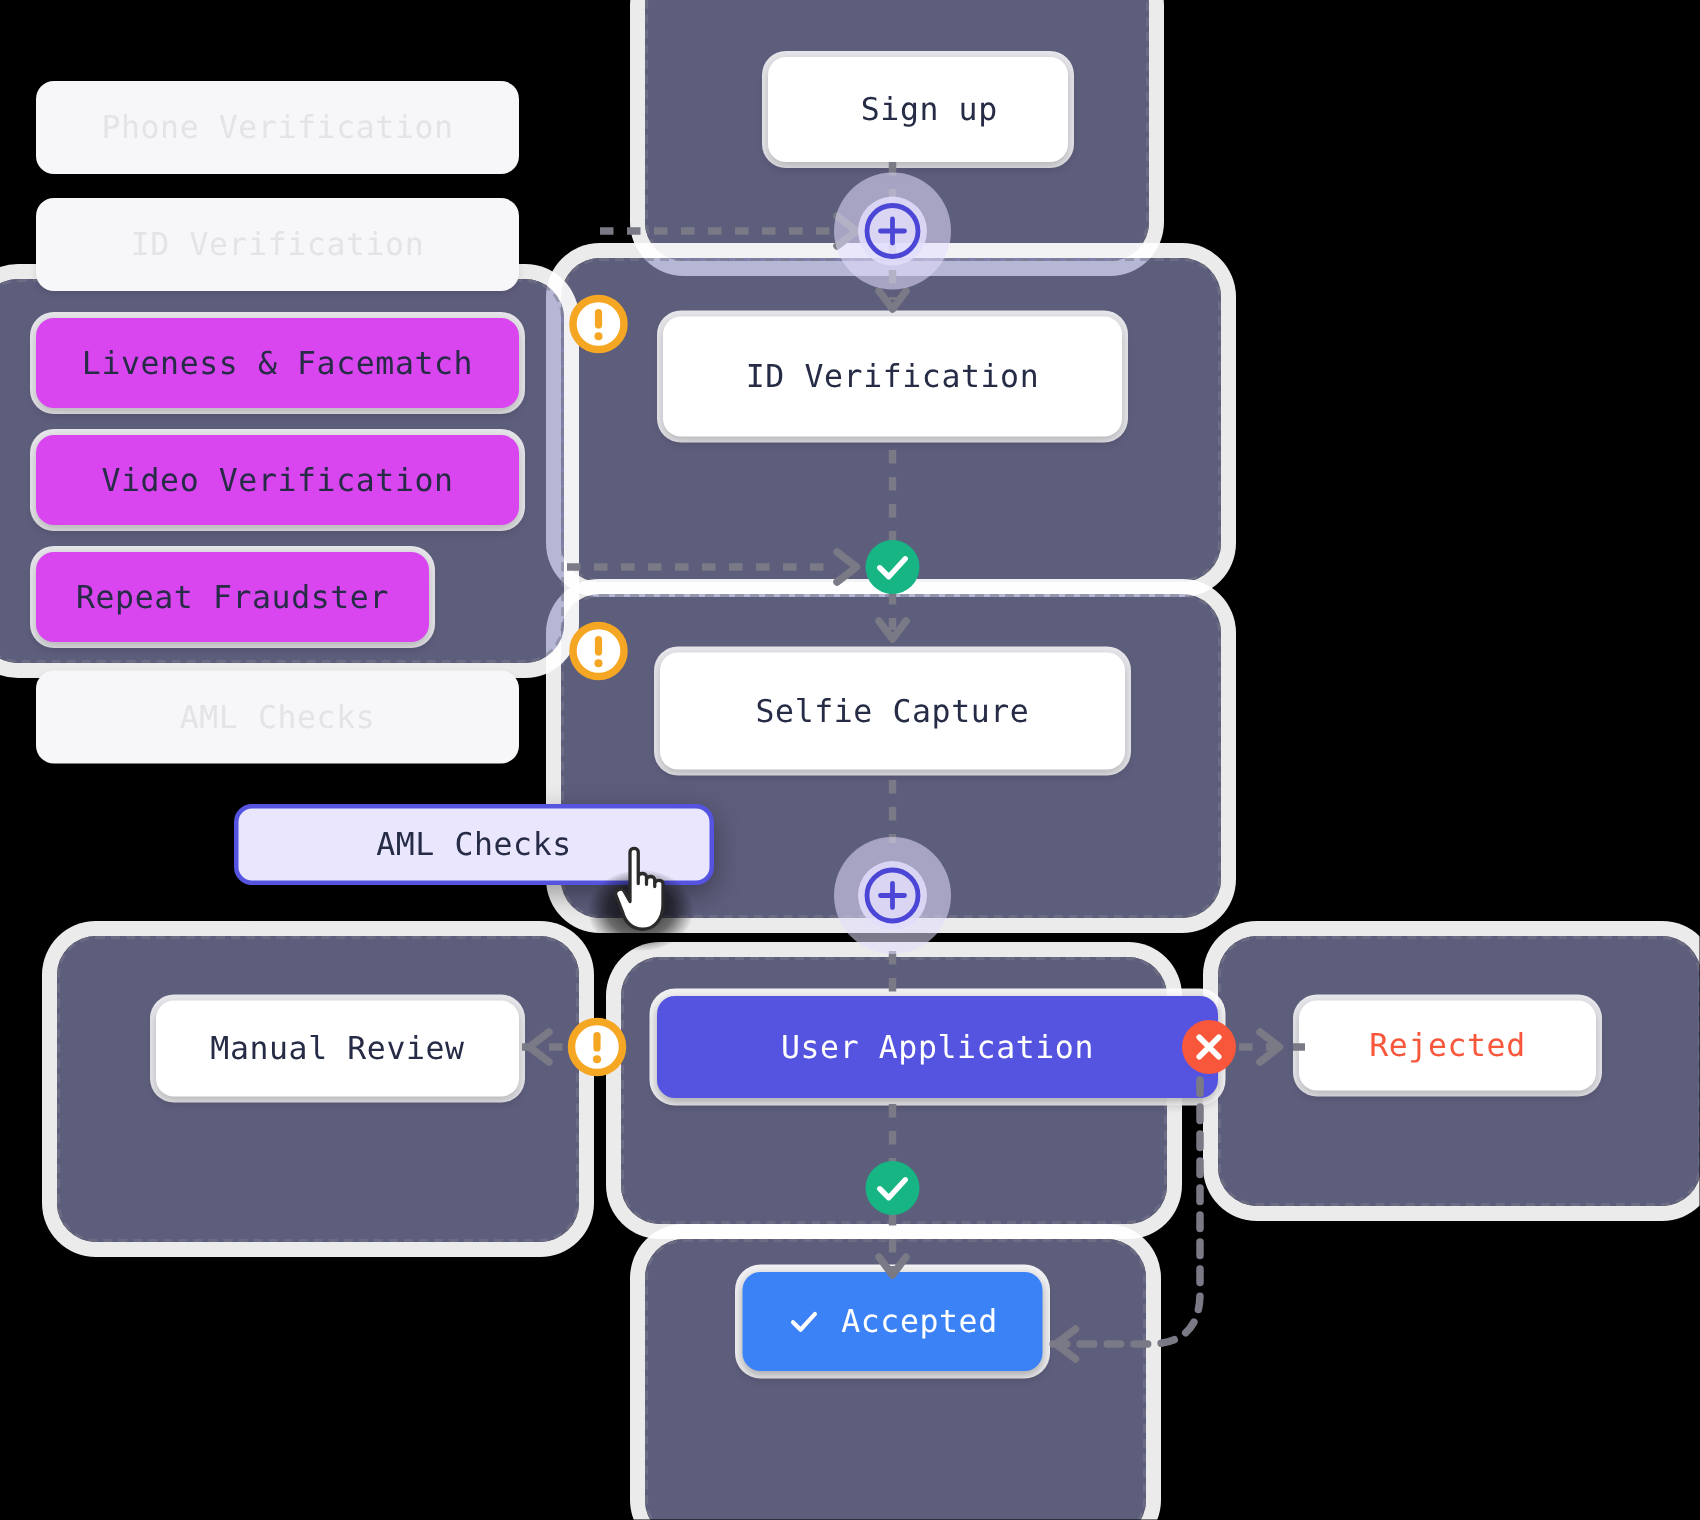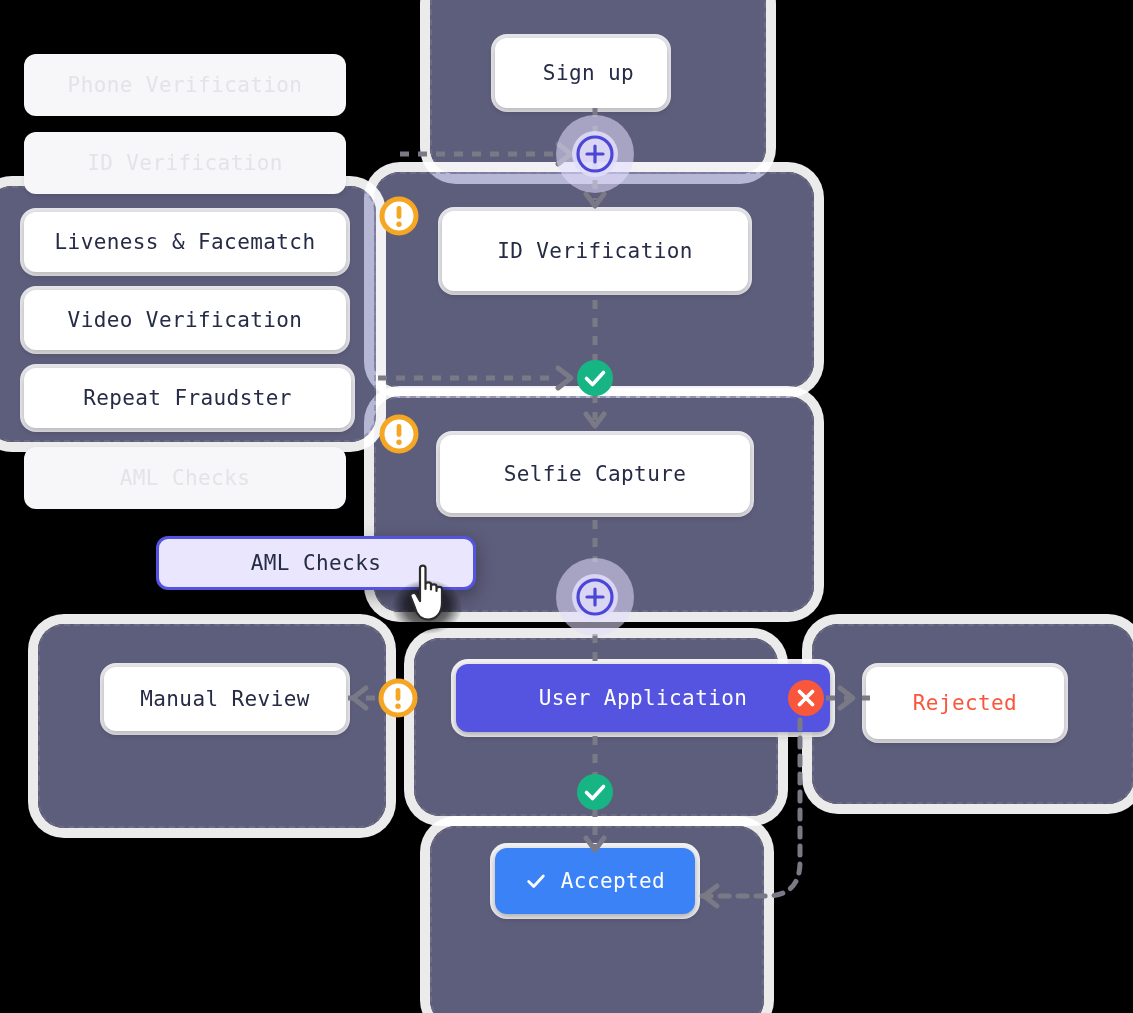--- a/index.html
+++ b/index.html
@@ -50,21 +50,21 @@
     display:flex;align-items:center;justify-content:center;
     border-radius:12px;
     box-sizing:border-box;
     font-size:21px;letter-spacing:.4px;white-space:nowrap;
   }
   .pal.ghost{
     background:#f7f7fa;color:#e3e3e8;
     box-shadow:0 2px 5px rgba(0,0,0,.10);
   }
   .pal.solid{
-    background:#ffffff;color:#262b46;
+    background:#d946ef;color:#262b46;
     box-shadow:0 3px 7px rgba(0,0,0,.22), 0 0 0 4px rgba(255,255,255,.85);
   }
 
   
   .drag-chip{
     position:absolute;
     display:flex;align-items:center;justify-content:center;
     border-radius:12px;
     background:#e9e6fd;
     border:3px solid #5554e0;
@@ -164,49 +164,49 @@
   </div>
 
   <div class="pal solid" style="left:24px;top:212px;width:322px;height:60px;">
     <span>Liveness &amp; Facematch</span>
   </div>
 
   <div class="pal solid" style="left:24px;top:290px;width:322px;height:60px;text-align:right;">
     <span>Video Verification</span>
   </div>
 
-  <div class="pal solid" style="left:24px;top:368px;width:327px;height:60px;">
+  <div class="pal solid" style="left:24px;top:368px;width:262px;height:60px;">
     <span>Repeat Fraudster</span>
   </div>
 
   <div class="pal ghost" style="left:24px;top:447px;width:322px;height:62px;">
     <span>AML Checks</span>
   </div>
 
-  <div class="card" style="left:495px;top:38px;width:172px;height:70px;padding-left:15px;">
+  <div class="card" style="left:512px;top:38px;width:200px;height:70px;padding-left:15px;">
     <span>Sign up</span>
   </div>
 
   <div class="card" style="left:442px;top:211px;width:306px;height:80px;">
     <span>ID Verification</span>
   </div>
 
   <div class="card" style="left:104px;top:667px;width:242px;height:64px;">
     <span>Manual Review</span>
   </div>
 
   <div class="card" style="left:440px;top:435px;width:310px;height:78px;">
     <span>Selfie Capture</span>
   </div>
 
-  <div class="card primary" style="left:456px;top:664px;width:374px;height:68px;">
+  <div class="card primary" style="left:438px;top:664px;width:374px;height:68px;">
     <span>User Application</span>
   </div>
 
-  <div class="card danger-text" style="left:866px;top:667px;width:198px;height:72px;">
+  <div class="card danger-text" style="left:866px;top:667px;width:198px;height:60px;">
     <span>Rejected</span>
   </div>
 
   <div class="card success" style="left:495px;top:848px;width:200px;height:66px;">
     <svg width="22" height="22" viewBox="0 0 24 24">
       <path d="M4 12.5 L9.5 18 L20 6.5" fill="none" stroke="#ffffff" stroke-width="3" stroke-linecap="round" stroke-linejoin="round"></path>
     </svg>
     <span>Accepted</span>
   </div>
 

